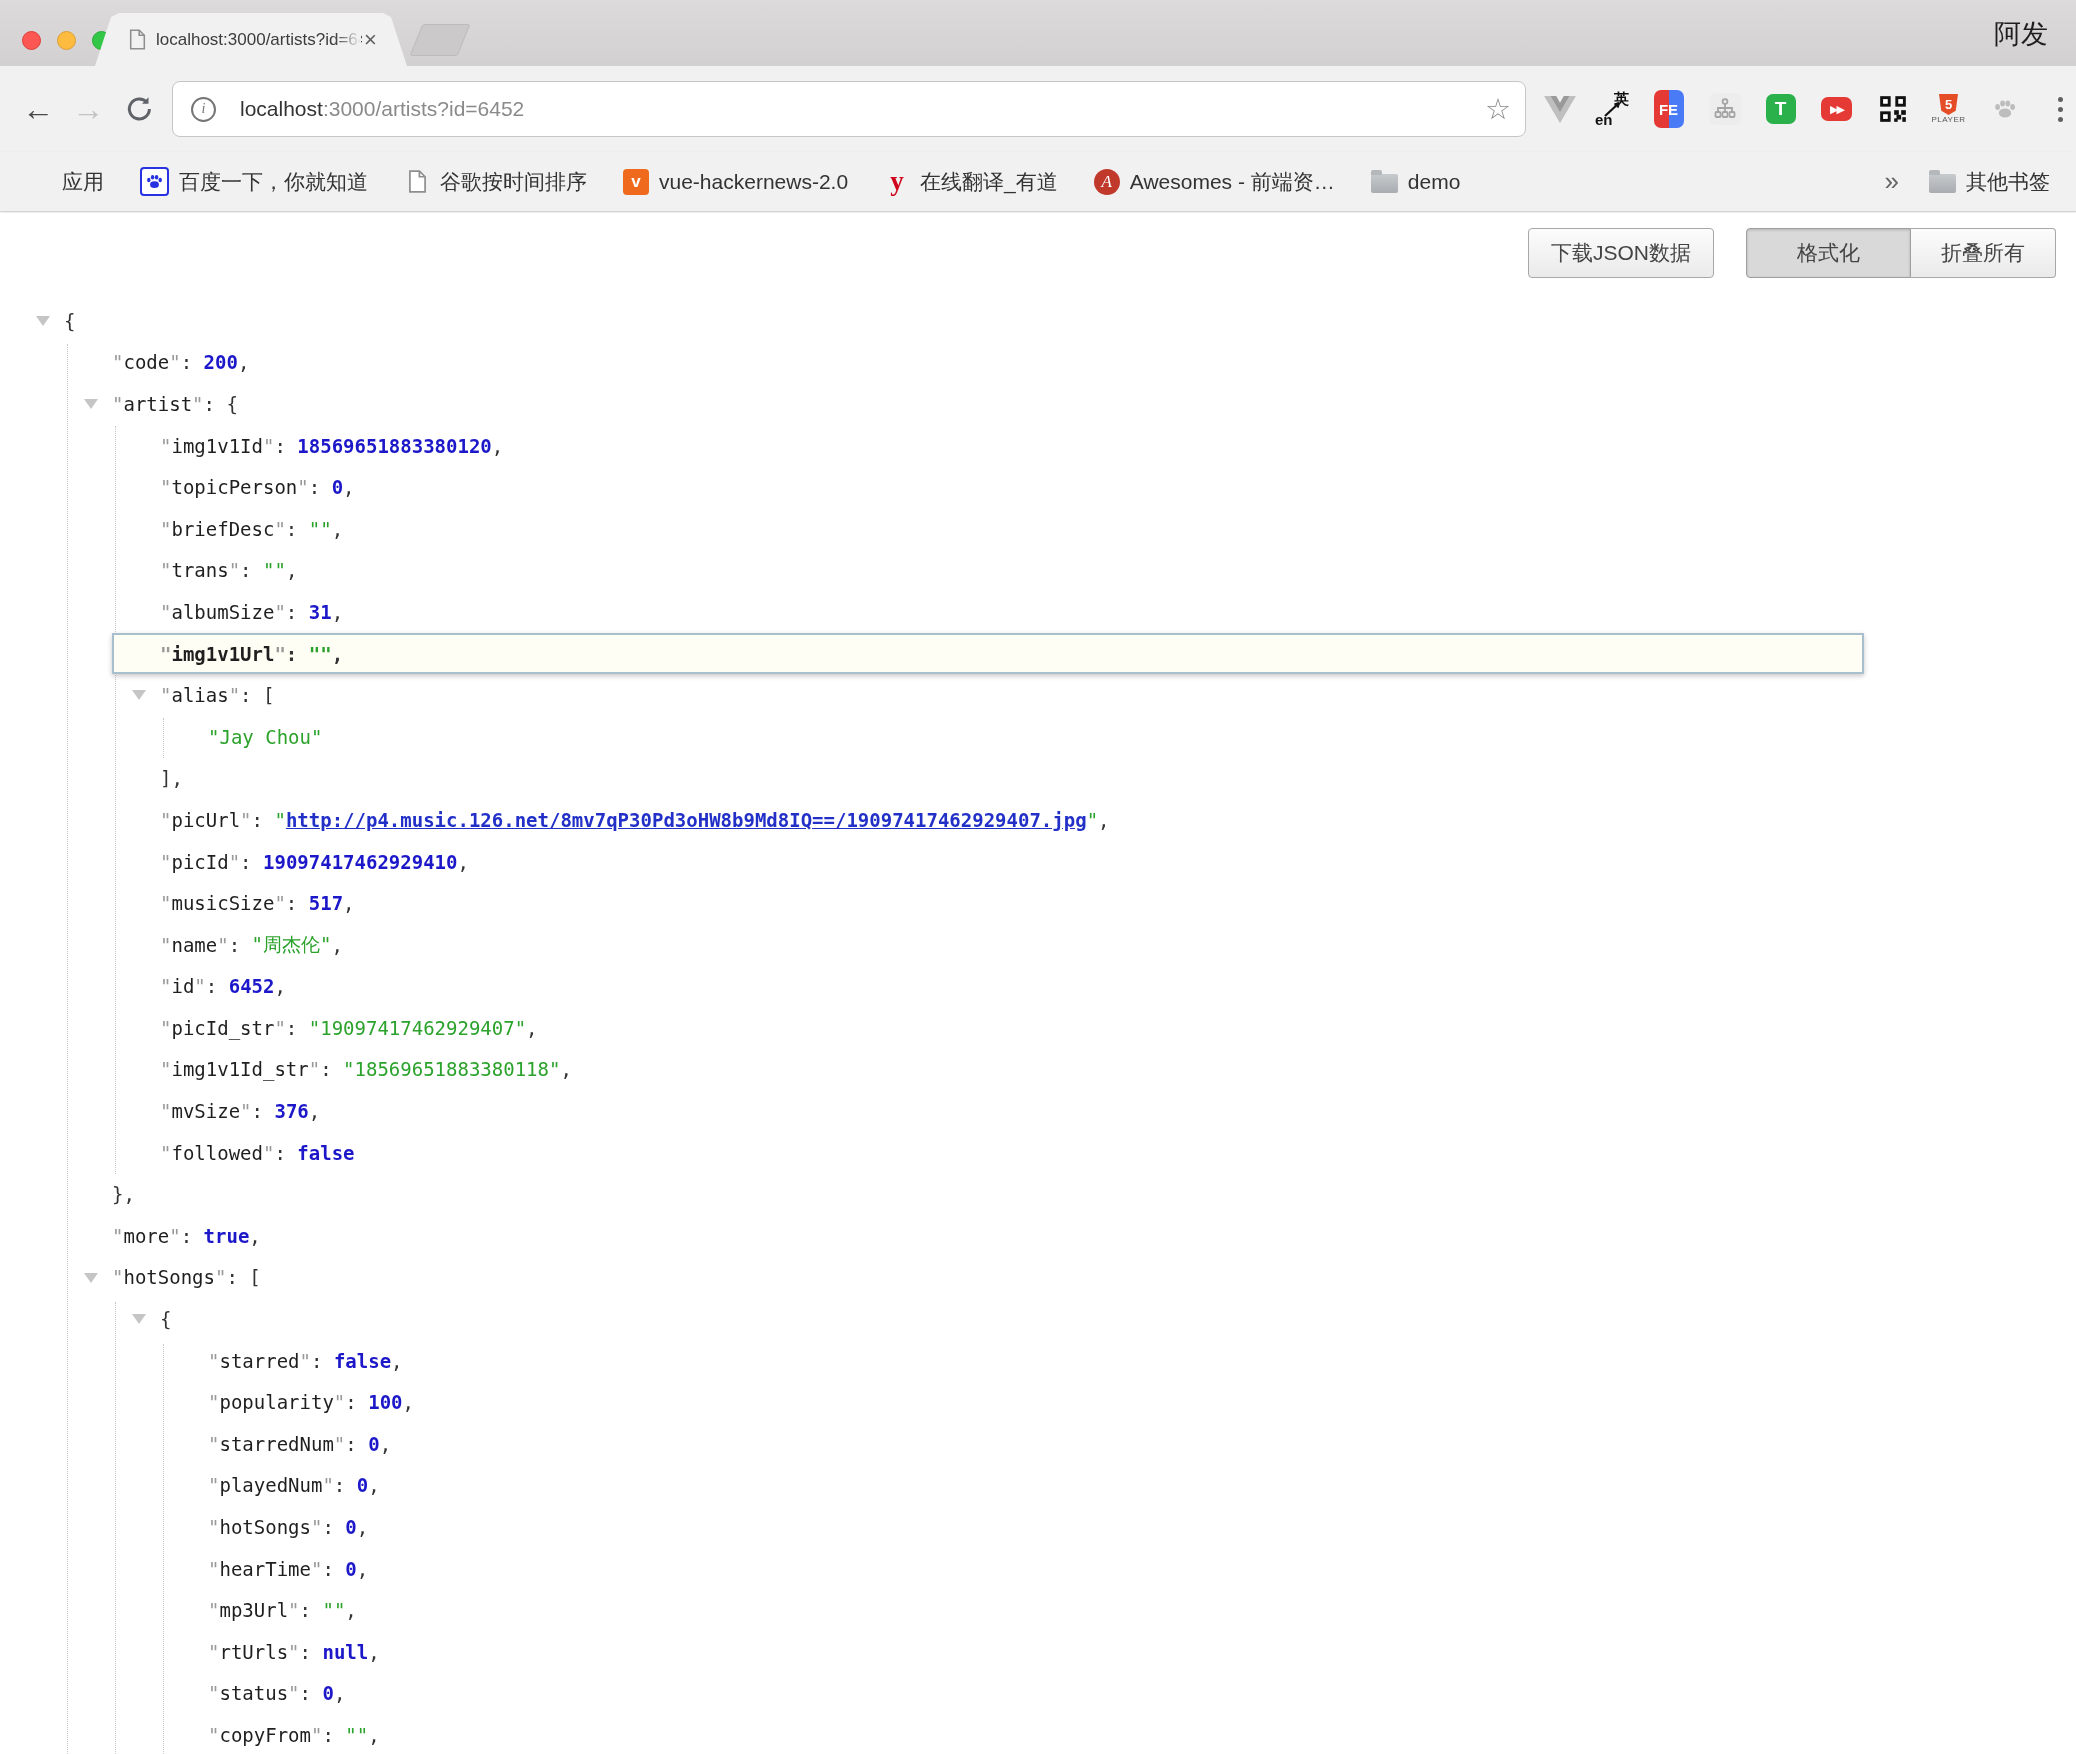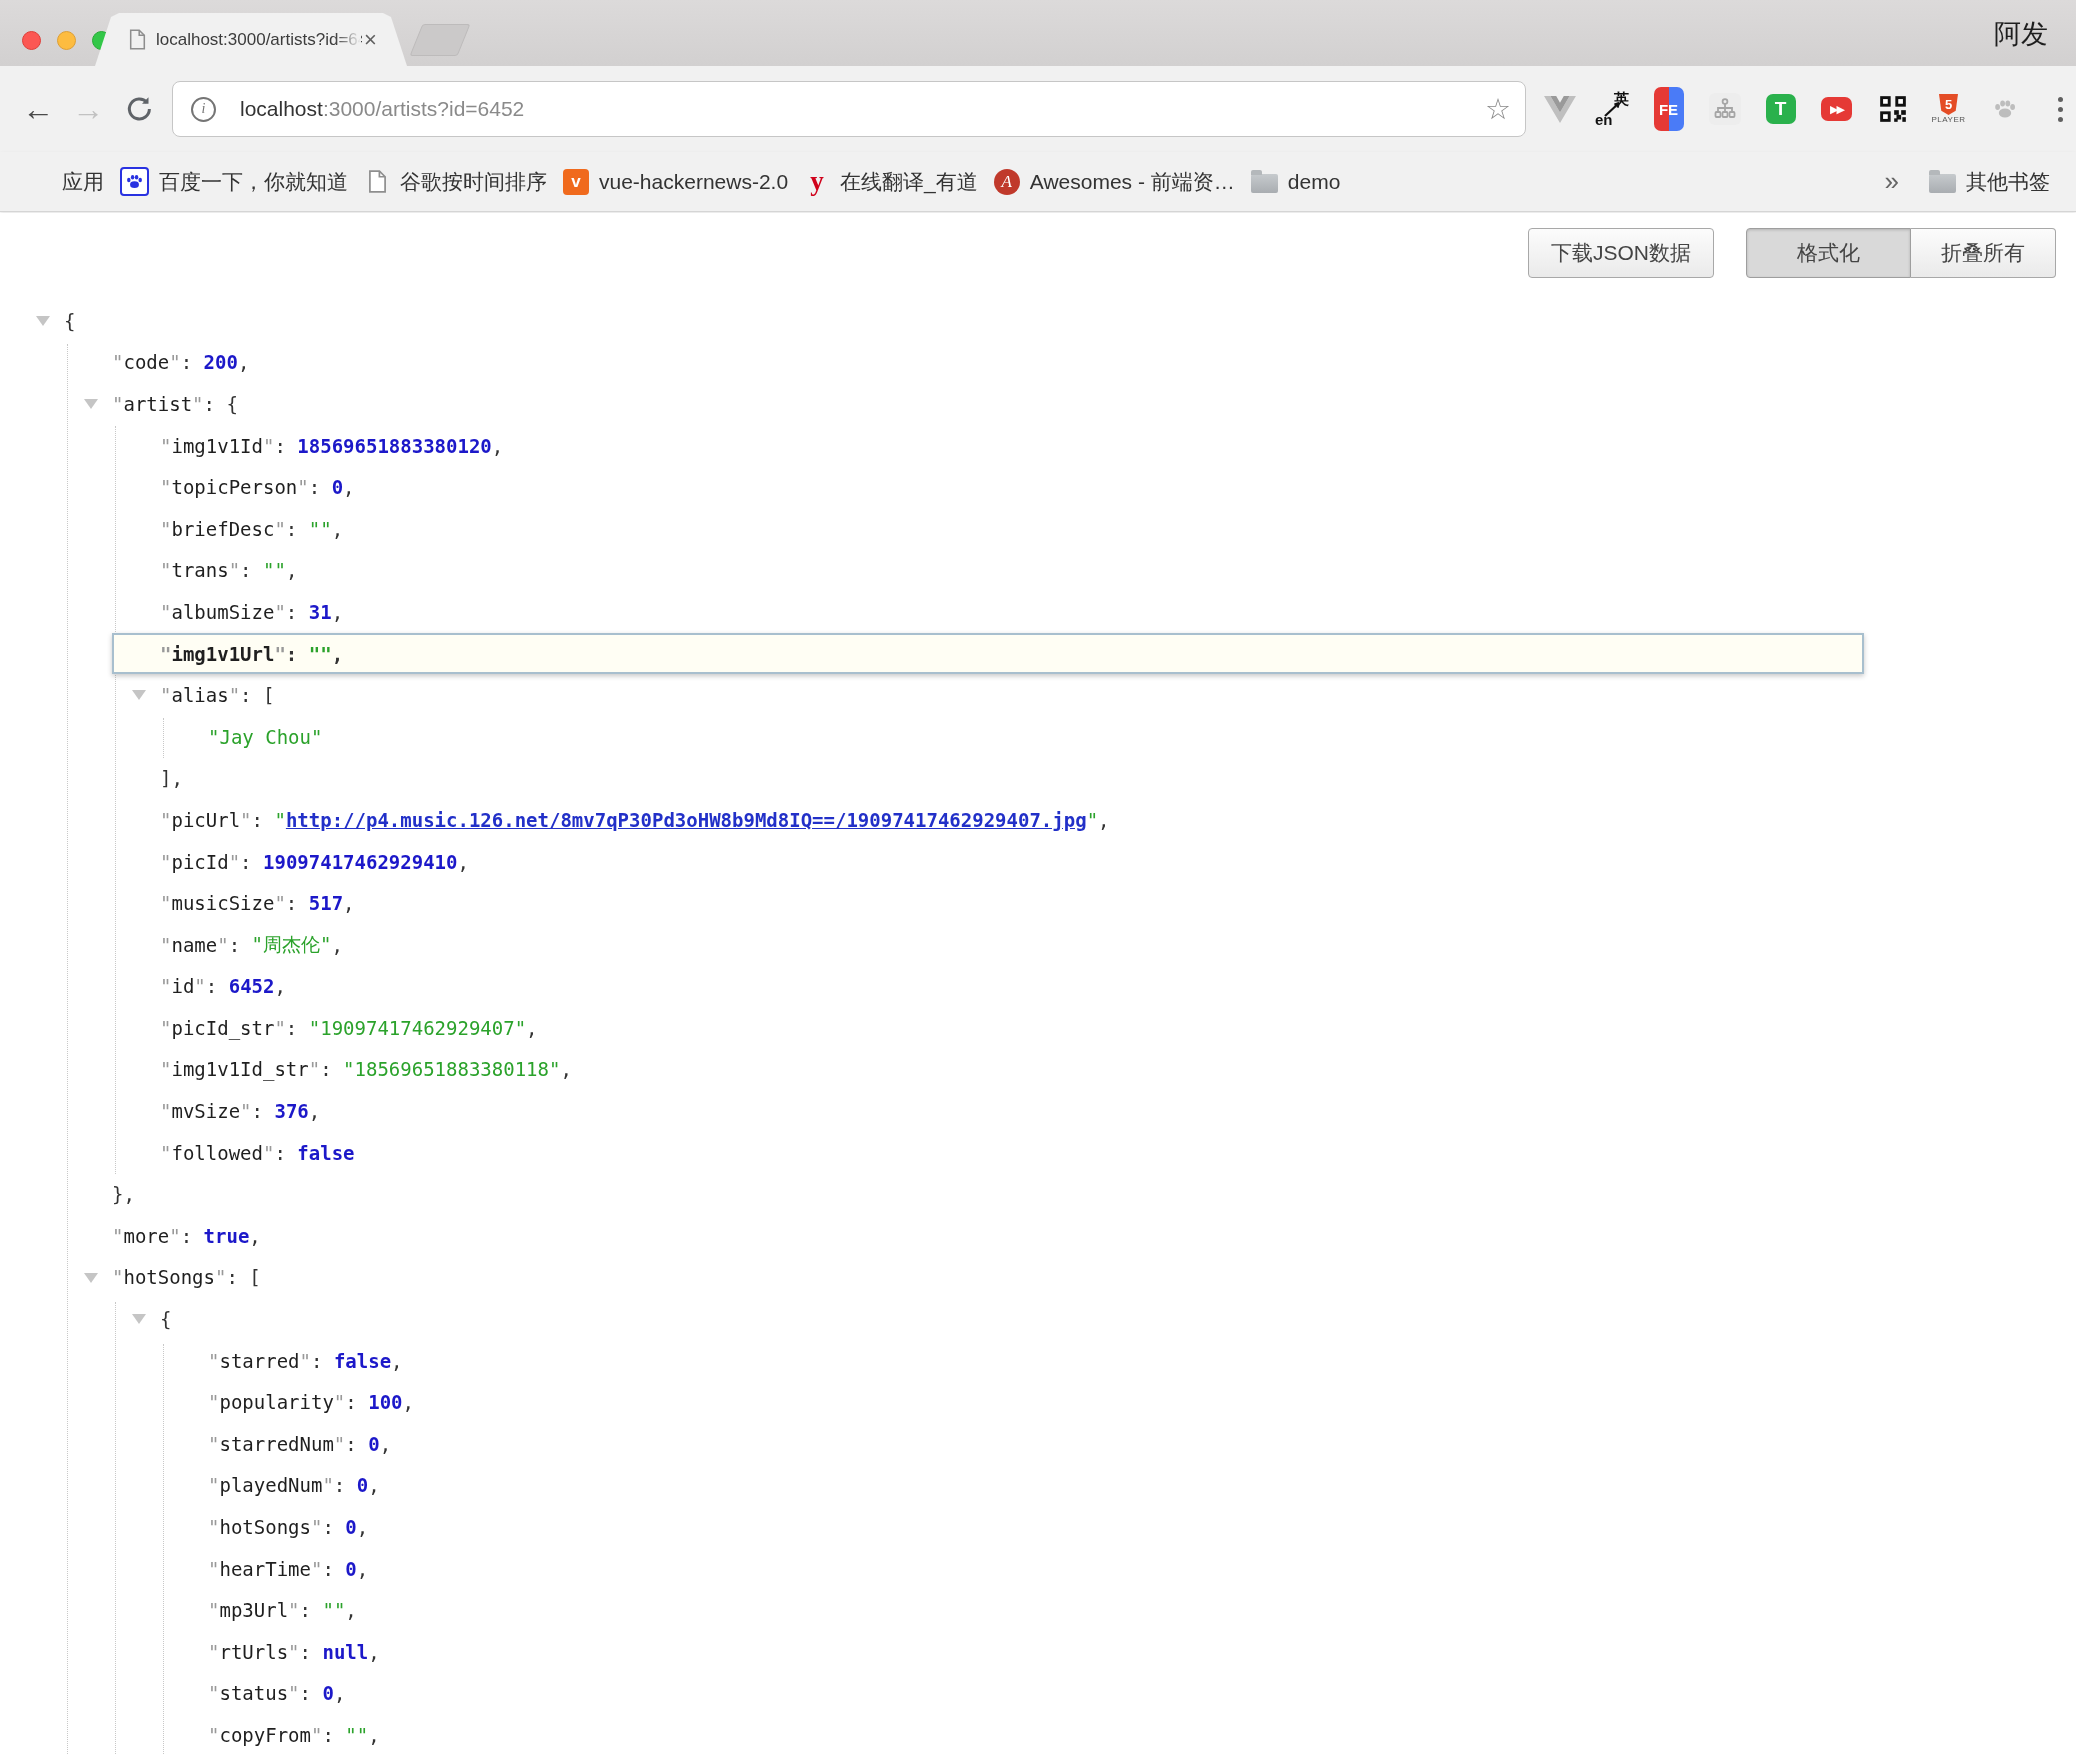--- a/index.html
+++ b/index.html
@@ -41,41 +41,41 @@
   .url-host{color:#333;}
   .url-rest{color:#8A8A8A;}
   .star-ic{margin-left:auto;margin-right:14px;font-size:29px;color:#8A8A8A;}
   .vue-ic{width:32px;height:27px;margin-left:18px;flex:0 0 auto;}
   #ext-icons{display:flex;align-items:center;gap:23px;margin-left:20px;}
   .ext{width:33px;height:33px;position:relative;display:flex;align-items:center;
        justify-content:center;flex:0 0 auto;}
   .tr-cn{position:absolute;right:0;top:-3px;font-size:15px;font-weight:bold;color:#111;}
   .tr-en{position:absolute;left:-1px;bottom:-2px;font-size:15px;font-weight:bold;color:#111;}
   .tr-ar{position:absolute;left:4px;top:4px;width:24px;height:24px;}
-  .fe-box{width:30px;height:44px;border-radius:7px;color:#fff;font-size:15px;font-weight:bold;
+  .fe-box{width:30px;height:38px;border-radius:7px;color:#fff;font-size:15px;font-weight:bold;
           display:flex;align-items:center;justify-content:center;
           background:linear-gradient(90deg,#E53935 50%,#4A7BF7 50%);}
   .site-box{width:32px;height:32px;border-radius:6px;background:#EDEDED;display:flex;
             align-items:center;justify-content:center;}
   .tm-box{width:30px;height:30px;border-radius:7px;background:#2AB14C;color:#fff;font-size:19px;
           font-weight:bold;display:flex;align-items:center;justify-content:center;}
   .yt-box{width:31px;height:24px;border-radius:7px;background:#E53935;color:#fff;font-size:11px;
           letter-spacing:-2px;display:flex;align-items:center;justify-content:center;}
   .h5-wrap{display:flex;flex-direction:column;align-items:center;}
   .h5-shield{width:19px;height:21px;background:#E44D26;color:#fff;font-size:13px;font-weight:bold;
              display:flex;align-items:center;justify-content:center;
              clip-path:polygon(0 0,100% 0,88% 80%,50% 100%,12% 80%);}
   .h5-sub{font-size:8px;color:#555;letter-spacing:.5px;}
   .dots3{display:flex;flex-direction:column;gap:5px;align-items:center;}
   .dots3 i{width:5px;height:5px;border-radius:50%;background:#606060;}
   
   #bookmarksbar{position:absolute;left:0;top:152px;width:2076px;height:60px;background:#F1F1F1;
                 border-bottom:1px solid #D5D5D5;box-shadow:0 2px 4px rgba(0,0,0,.10);
                 display:flex;align-items:center;padding:0 26px;box-sizing:border-box;}
-  #bk-items{display:flex;align-items:center;gap:16px;}
+  #bk-items{display:flex;align-items:center;gap:36px;}
   .bk{display:flex;align-items:center;gap:10px;}
   .bk-label{font-size:21px;color:#333;white-space:nowrap;}
   .bk-right{margin-left:auto;display:flex;align-items:center;gap:30px;}
   .bk-chevron{font-size:26px;color:#666;}
   .bi{width:26px;height:26px;display:flex;align-items:center;justify-content:center;flex:0 0 auto;}
   .bi-apps{display:grid;grid-template-columns:repeat(3,7px);grid-template-rows:repeat(3,7px);gap:2px;}
   .bi-apps i{border-radius:1px;}
   .bi-apps i:nth-child(1){background:#DB4437;}.bi-apps i:nth-child(2){background:#DB4437;}
   .bi-apps i:nth-child(3){background:#DB4437;}.bi-apps i:nth-child(4){background:#F4B400;}
   .bi-apps i:nth-child(5){background:#F4B400;}.bi-apps i:nth-child(6){background:#4285F4;}

